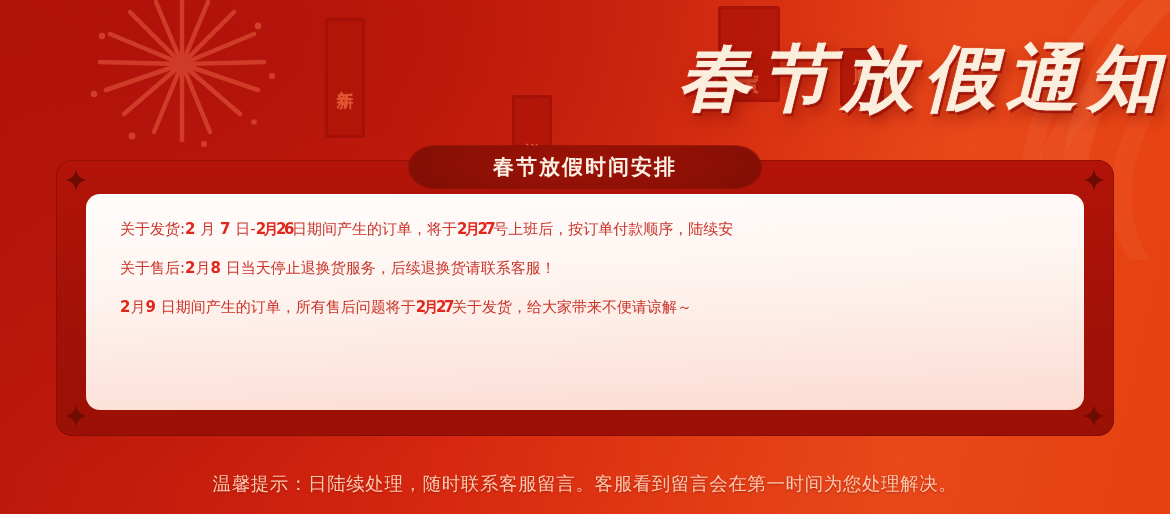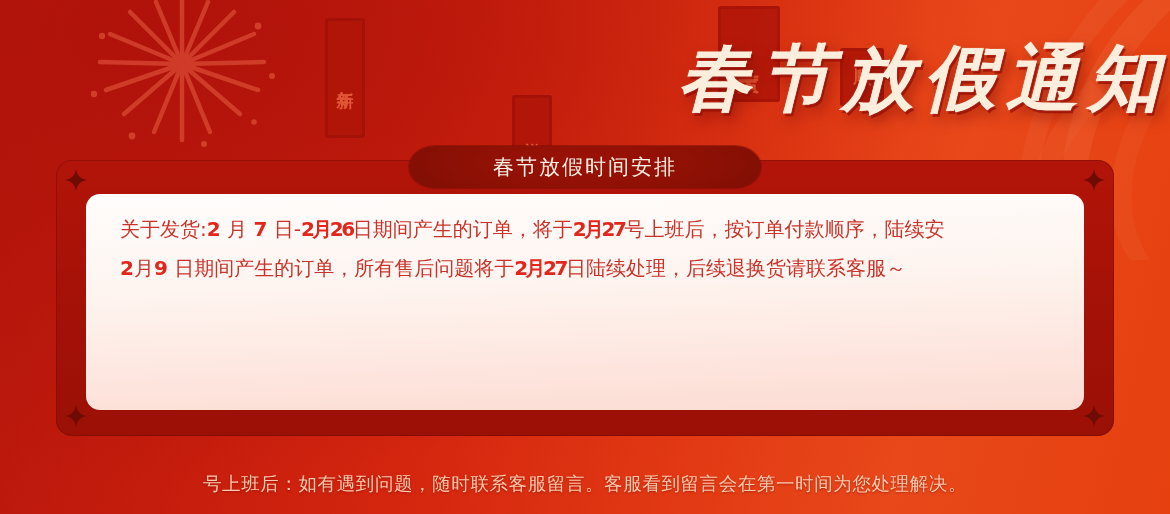--- a/index.html
+++ b/index.html
@@ -76,21 +76,21 @@
 
   
   .pill{
     position:absolute;left:50%;top:146px;transform:translateX(-50%);
     width:352px;height:42px;border-radius:26px/21px;
     background:radial-gradient(60% 120% at 50% 40%, #9c1206 0%, #8d1005 60%, #7d0e04 100%);
     box-shadow:0 0 0 1px rgba(120,12,6,.55);
     display:flex;align-items:center;justify-content:center;z-index:7;
   }
   .pill-text{
-    color:#fdf0e4;font-size:21px;font-weight:400;letter-spacing:2px;
+    color:#fdf0e4;font-size:21px;font-weight:700;letter-spacing:2px;
     font-family:"DejaVu Sans","Liberation Sans",sans-serif;
   }
 
   
   .frame{
     position:absolute;left:56px;top:160px;width:1058px;height:276px;
     border-radius:16px;
     background:linear-gradient(180deg,#b31409 0%,#a31107 55%,#9b1006 100%);
     box-shadow:inset 0 0 0 1px rgba(90,8,4,.35);
     z-index:5;
@@ -104,21 +104,21 @@
 
   
   .panel{
     position:absolute;left:30px;top:34px;right:30px;bottom:26px;
     border-radius:14px;
     background:linear-gradient(178deg,#fffdfc 0%,#fef5f1 38%,#fde3db 82%,#fbdcd3 100%);
     padding:16px 34px 12px 34px;
     box-sizing:border-box;
   }
   .line{
-    font-size:20px;line-height:39px;color:#c8342a;white-space:nowrap;
+    font-size:15px;line-height:39px;color:#c8342a;white-space:nowrap;
     font-family:"DejaVu Sans","Liberation Sans",sans-serif;
   }
   .line .hl{color:#e1261b;font-weight:700;}
   .line .tight{letter-spacing:-2.5px;}
 
   
   .tip{
     position:absolute;left:0;bottom:18px;width:1170px;text-align:center;z-index:6;
   }
   .tip-text{
@@ -217,22 +217,23 @@
     </div>
     <div class="corner c-br">
       <svg viewBox="0 0 22 22" xmlns="http://www.w3.org/2000/svg">
         <path d="M11 0 C12.4 7.0 15 9.6 22 11 C15 12.4 12.4 15 11 22 C9.6 15 7 12.4 0 11 C7 9.6 9.6 7.0 11 0 Z" fill="#6e0c04"></path>
       </svg>
     </div>
 
     <div class="panel">
       <div id="notice-lines">
           <div class="line"><span>关于发货:</span><span class="hl">2</span><span> 月 </span><span class="hl">7</span><span> 日</span><span>-</span><span class="hl tight">2月26</span><span>日期间产生的订单，将于</span><span class="hl tight">2月27</span><span>号上班后，按订单付款顺序，陆续安</span></div>
-          <div class="line"><span class="hl">2</span><span>月</span><span class="hl">9</span><span> 日期间产生的订单，所有售后问题将于</span><span class="hl tight">2月27</span><span>日陆续处理，后续退换货请联系客服～</span></div>
+          <div class="line"><span>关于售后:</span><span class="hl">2</span><span>月</span><span class="hl">8</span><span> 日当天停止退换货服务，后续退换货请联系客服！</span></div>
+          <div class="line"><span class="hl">2</span><span>月</span><span class="hl">9</span><span> 日期间产生的订单，所有售后问题将于</span><span class="hl tight">2月27</span><span>关于发货，给大家带来不便请谅解～</span></div>
         </div>
     </div>
   </div>
 
   <div class="tip">
-    <span class="tip-text">号上班后：如有遇到问题，随时联系客服留言。客服看到留言会在第一时间为您处理解决。</span>
+    <span class="tip-text">温馨提示：日陆续处理，随时联系客服留言。客服看到留言会在第一时间为您处理解决。</span>
   </div>
 
 </div>
 
 </body></html>

